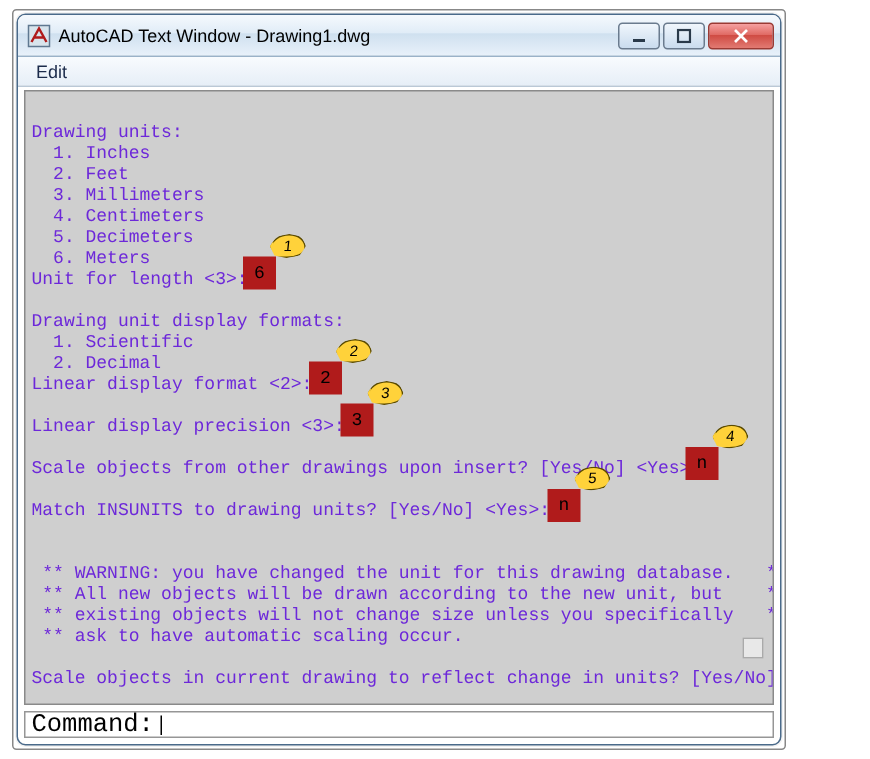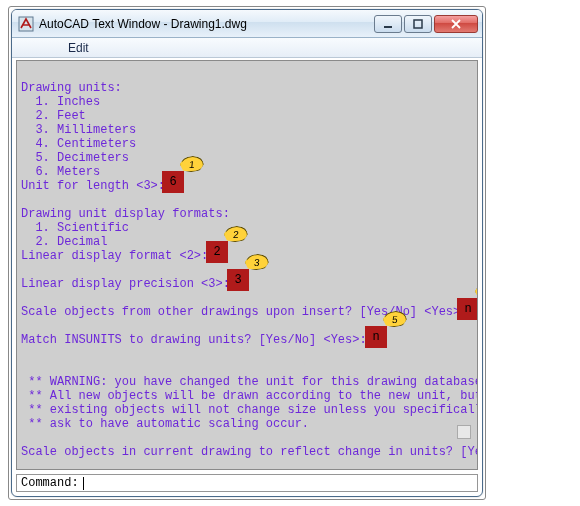--- a/index.html
+++ b/index.html
@@ -9,21 +9,21 @@
     background: #fff;
     font-family: Arial, sans-serif;
     width: 580px;
     height: 506px;
     position: relative;
   }
   .outer-border {
     position: absolute;
     top: 6px;
     left: 8px;
-    width: 478px;
+    width: 516px;
     height: 494px;
     border: 1px solid #888;
     border-radius: 3px;
     background: #fff;
   }
   .window {
     position: absolute;
     top: 2px;
     left: 2px;
     right: 2px;
@@ -75,21 +75,21 @@
   .menubar {
     height: 20px;
     background: linear-gradient(to bottom, #f8fbfe, #e6eef7);
     border-bottom: 1px solid #bac8d6;
     display: flex;
     align-items: center;
     padding: 0 6px;
     font-size: 12px;
     color: #1a2a4a;
   }
-  .menubar .menu-item { padding: 2px 6px; margin-left: 44px; }
+  .menubar .menu-item { padding: 2px 6px; }
   .content-area {
     position: absolute;
     top: 50px;
     left: 4px;
     right: 4px;
     bottom: 26px;
     background: #cfcfcf;
     border: 1px solid #8a8a8a;
     padding: 6px 4px 4px 4px;
     overflow: hidden;
@@ -107,21 +107,21 @@
     left: 4px;
     right: 4px;
     bottom: 4px;
     height: 18px;
     background: #fff;
     border: 1px solid #969696;
     display: flex;
     align-items: center;
     padding: 0 4px;
     font-family: "Courier New", monospace;
-    font-size: 12px;
+    font-size: 17px;
   }
   .command-row .label { margin-right: 4px; }
   .command-row .cursor {
     width: 1px;
     height: 13px;
     background: #000;
   }
   .scroll-indicator {
     position: absolute;
     right: 6px;

